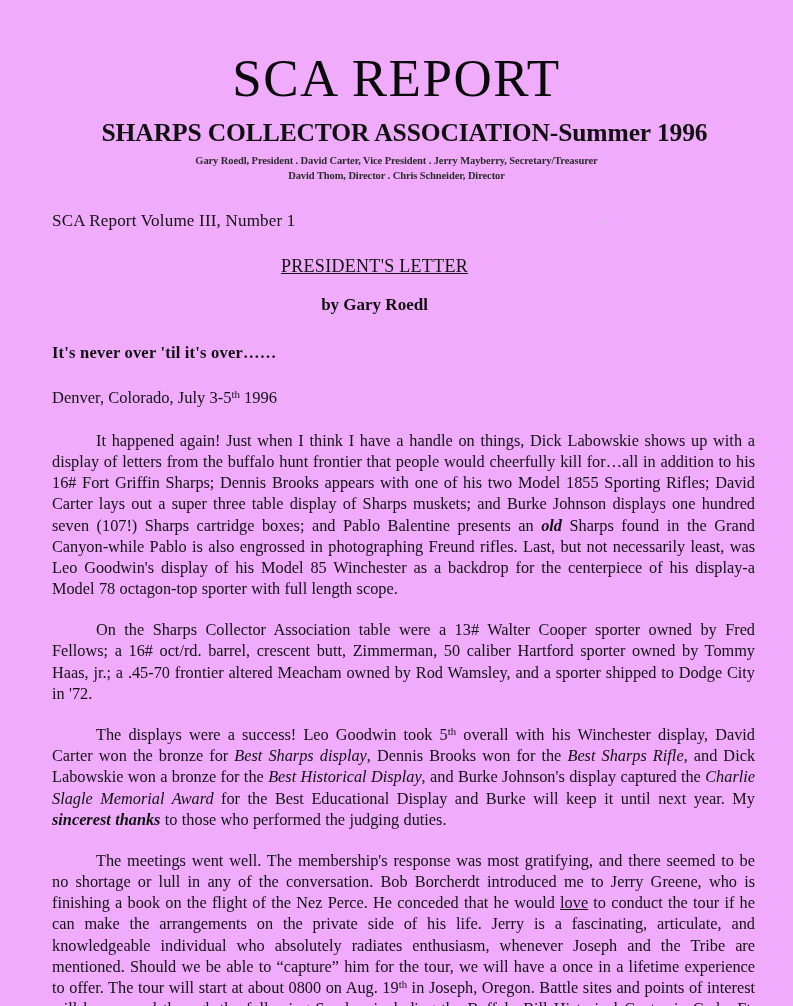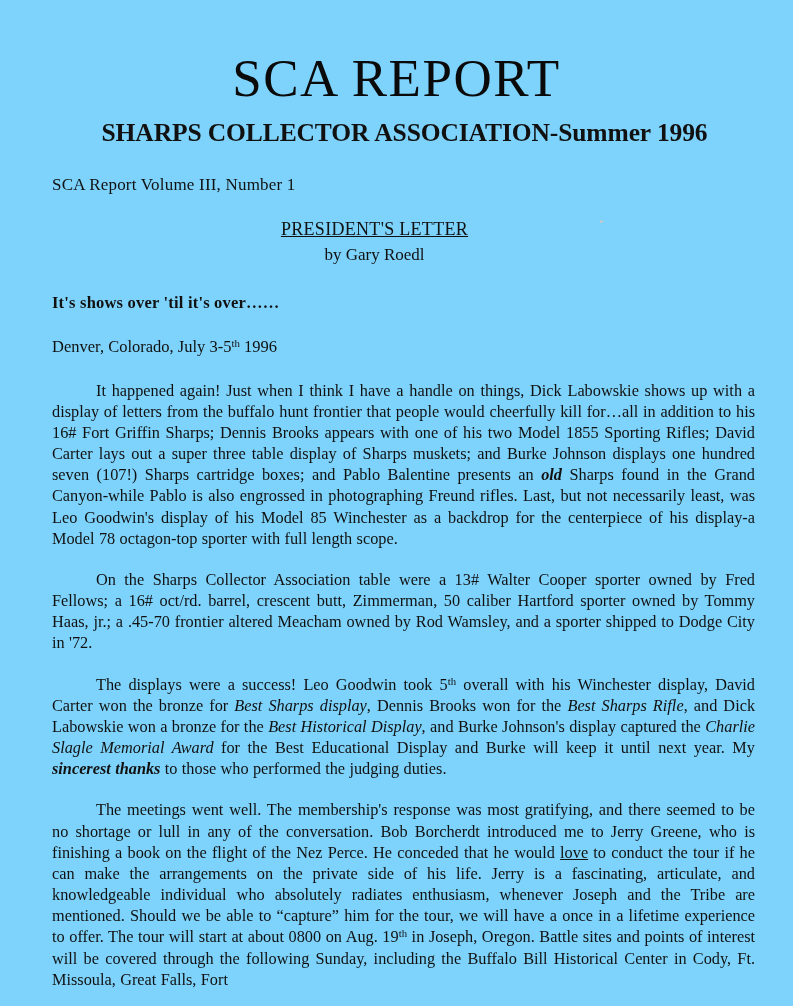--- a/index.html
+++ b/index.html
@@ -9,21 +9,21 @@
   }
   body {
     font-family: "Liberation Serif", "DejaVu Serif", serif;
     color: #111111;
   }
   .page {
     position: relative;
     width: 793px;
     height: 1006px;
     margin: 0 auto;
-    background: #7dd3fc;
+    background: #f0abfc;
     overflow: hidden;
     box-sizing: border-box;
   }
 
   
   .masthead {
     text-align: center;
     padding-top: 52px;
   }
   .main-title {
@@ -74,21 +74,22 @@
     margin-top: 22px;
     margin-right: 58px;
   }
   .letter-title {
     font-size: 18px;
     text-decoration: underline;
     letter-spacing: 0.3px;
   }
   .letter-byline {
     font-size: 17px;
-    margin-top: 2px;
+    margin-top: 16px;
+    font-weight: bold;
   }
 
   .tagline {
     margin-top: 26px;
     font-weight: 700;
     font-size: 16.5px;
     letter-spacing: 0.2px;
   }
 
   .dateline {
@@ -129,32 +130,36 @@
 </head>
 <body>
 
 <div class="page">
 
   <div class="speck"></div>
 
   <div class="masthead">
     <h1 class="main-title">SCA REPORT</h1>
     <div class="sub-title">SHARPS COLLECTOR ASSOCIATION-Summer 1996</div>
+    <div class="officers">
+      <div>Gary Roedl, President . David Carter, Vice President . Jerry Mayberry, Secretary/Treasurer</div>
+      <div>David Thom, Director . Chris Schneider, Director</div>
+    </div>
   </div>
 
   <div class="content">
 
     <div class="volume-line">SCA Report  Volume III,  Number 1</div>
 
     <div class="letter-head">
       <div class="letter-title">PRESIDENT'S LETTER</div>
       <div class="letter-byline">by Gary Roedl</div>
     </div>
 
-    <div class="tagline">It's shows over 'til it's over……</div>
+    <div class="tagline">It's never over 'til it's over……</div>
 
     <div class="dateline"><span>Denver, Colorado, July 3-5</span><sup>th</sup><span> 1996</span></div>
 
     <p class="para"><span>It happened again!  Just when I think I have a handle on things, Dick Labowskie shows up with a display of letters from the buffalo hunt frontier that people would cheerfully kill for…all in addition to his 16# Fort Griffin Sharps; Dennis Brooks appears with one of his two Model 1855 Sporting Rifles; David Carter lays out a super three table display of Sharps muskets; and Burke Johnson displays one hundred seven (107!) Sharps cartridge boxes; and Pablo Balentine presents an </span><span class="bi">old</span><span> Sharps found in the Grand Canyon-while Pablo is also engrossed in photographing Freund rifles.  Last, but not necessarily least, was Leo Goodwin's display of his Model 85 Winchester as a backdrop for the centerpiece of his display-a Model 78 octagon-top sporter with full length scope.</span></p>
 
     <p class="para"><span>On the Sharps Collector Association table were a 13# Walter Cooper sporter owned by Fred Fellows; a 16# oct/rd. barrel, crescent butt, Zimmerman, 50 caliber Hartford sporter owned by Tommy Haas, jr.; a .45-70 frontier altered Meacham owned by Rod Wamsley, and a sporter shipped to Dodge City in '72.</span></p>
 
     <p class="para"><span>The displays were a success!  Leo Goodwin took 5</span><sup>th</sup><span> overall with his Winchester display, David Carter won the bronze for </span><em>Best Sharps display</em><span>, Dennis Brooks won for the </span><em>Best Sharps Rifle</em><span>, and Dick Labowskie won a bronze for the </span><em>Best Historical Display</em><span>, and Burke Johnson's display captured the </span><em>Charlie Slagle Memorial Award</em><span> for the Best Educational Display and Burke will keep it until next year.  My </span><span class="bi">sincerest thanks</span><span> to those who performed the judging duties.</span></p>
 
     <p class="para"><span>The meetings went well.  The membership's response was most gratifying, and there seemed to be no shortage or lull in any of the conversation.  Bob Borcherdt introduced me to Jerry Greene, who is finishing a book on the flight of the Nez Perce.  He conceded that he would </span><span class="ul">love</span><span> to conduct the tour if he can make the arrangements on the private side of his life.  Jerry is a fascinating, articulate, and knowledgeable individual who absolutely radiates enthusiasm, whenever Joseph and the Tribe are mentioned.  Should we be able to “capture” him for the tour, we will have a once in a lifetime experience to offer.  The tour will start at about 0800 on Aug. 19</span><sup>th</sup><span> in Joseph, Oregon.  Battle sites and points of interest will be covered through the following Sunday, including the Buffalo Bill Historical Center in Cody, Ft. Missoula, Great Falls, Fort</span></p>

